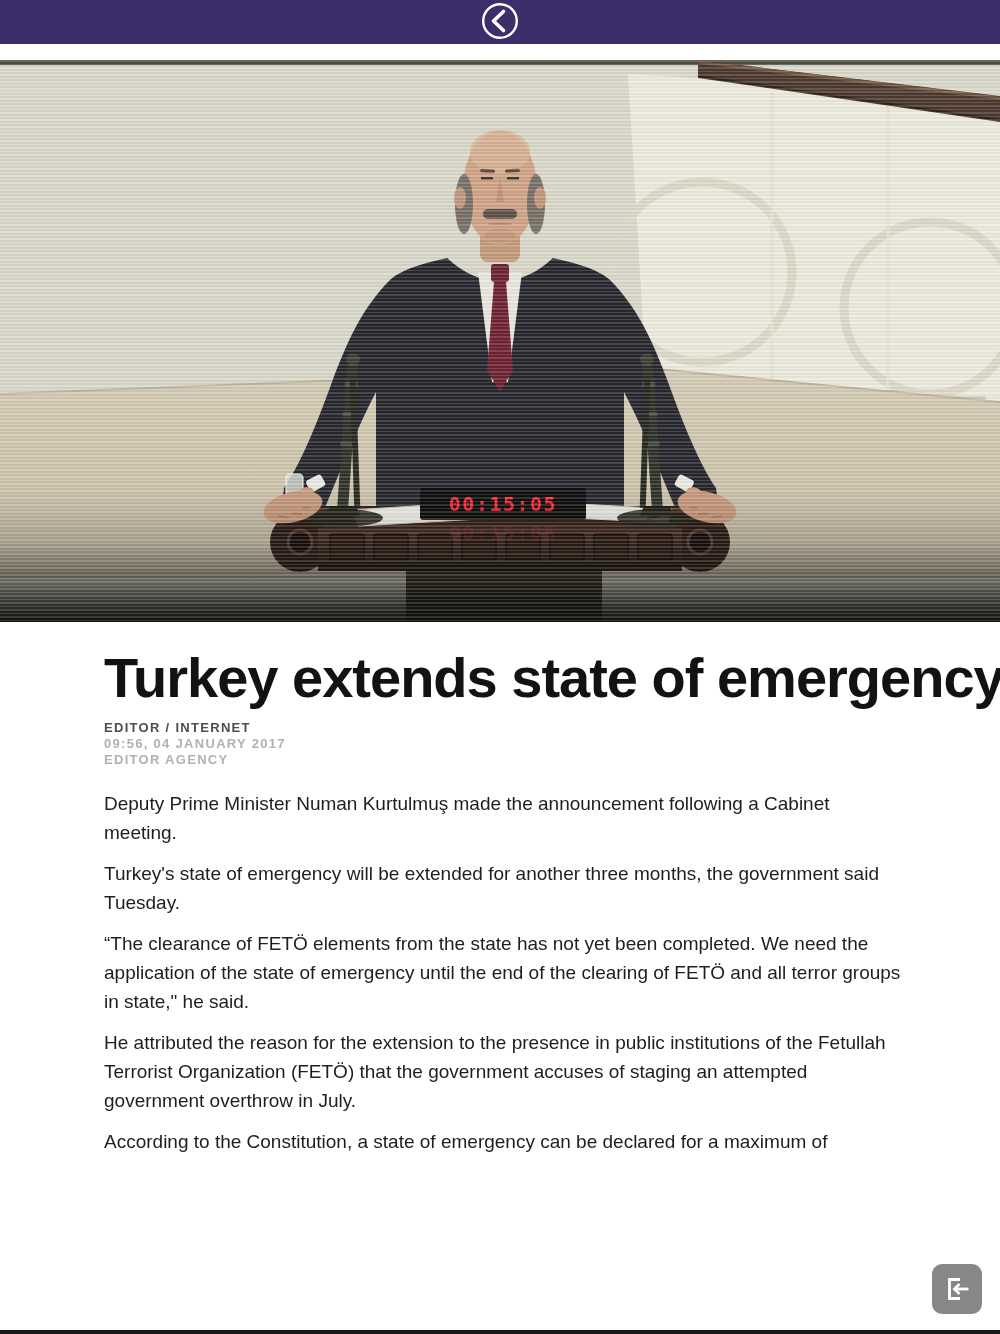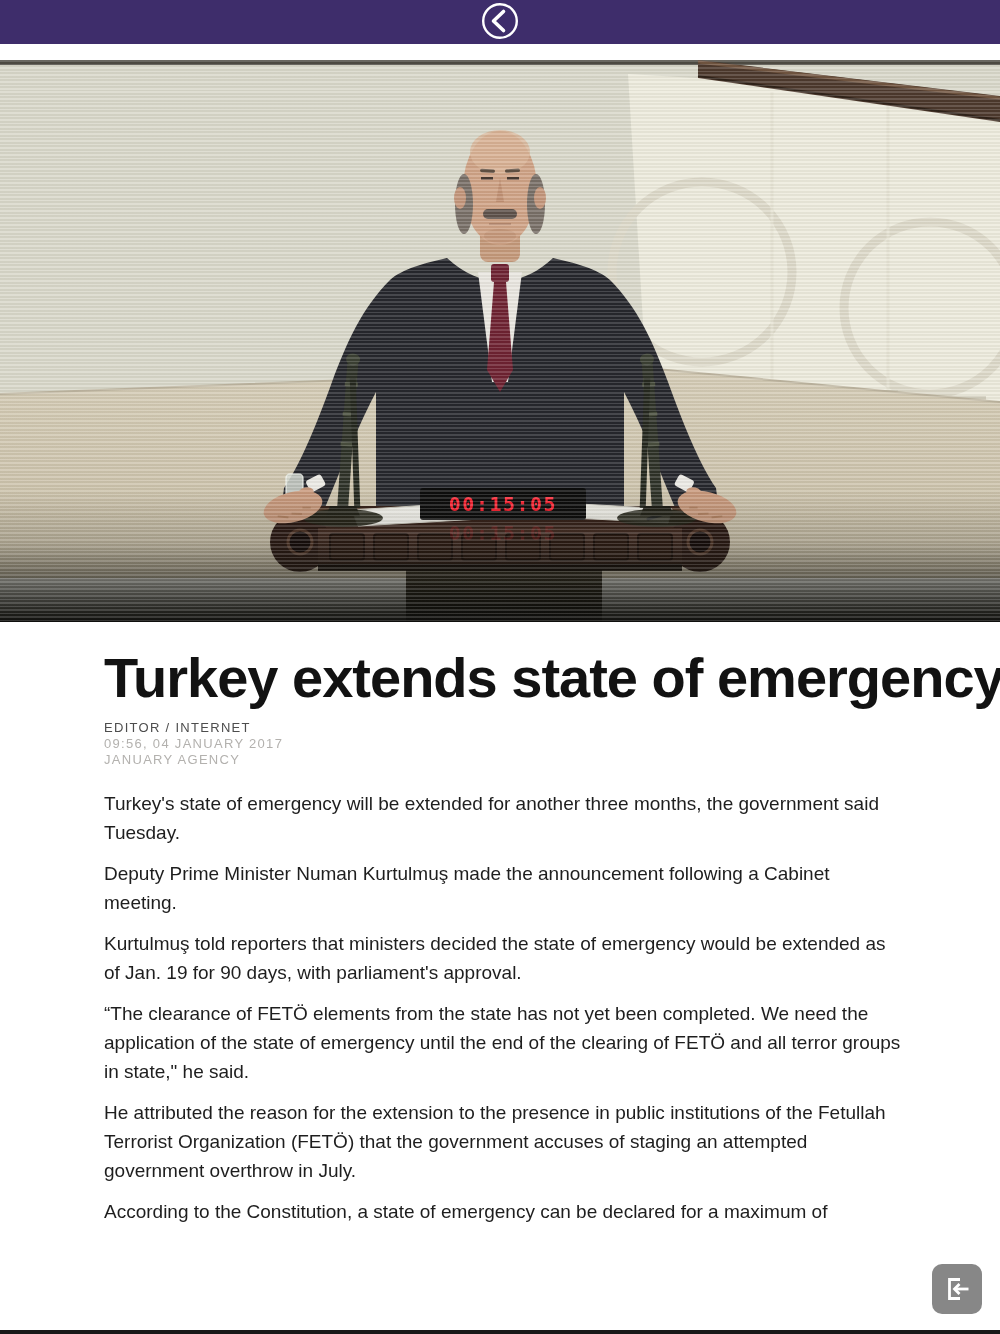--- a/index.html
+++ b/index.html
@@ -39,21 +39,21 @@
     padding:0 96px 0 104px; box-sizing:border-box;
   }
   .headline {
     margin:32px 0 0; font-size:56px; line-height:48px; font-weight:bold;
     letter-spacing:-1px; color:#121212; white-space:nowrap;
   }
   .subheadline {
     margin:24px 0 0; font-size:23px; line-height:28px; font-weight:bold;
     letter-spacing:-0.2px; color:#1a1a1a; white-space:nowrap;
   }
-  .byline { margin-top:18px; font-size:13px; font-weight:normal; letter-spacing:1.3px; line-height:16px; }
+  .byline { margin-top:18px; font-size:13px; font-weight:bold; letter-spacing:1.3px; line-height:16px; }
   .byline .author { color:#4d4d4d; }
   .byline .meta   { color:#b3b1ae; }
   .body-copy { margin-top:21px; }
   .body-copy p {
     margin:0 0 12px; font-size:19px; line-height:29px;
     color:#1e1e1e; letter-spacing:0;
   }
 
   
   .fab {
@@ -257,26 +257,25 @@
       <rect x="0" y="430" width="1000" height="132" fill="url(#gFade)"></rect>
     </svg>
     <div class="scanlines"></div>
   </div>
 
   <div class="article">
     <h1 class="headline">Turkey extends state of emergency</h1>
     <div class="byline">
       <div class="author">EDITOR / INTERNET</div>
       <div class="meta">09:56, 04 JANUARY 2017</div>
-      <div class="meta">JANUARY AGENCY</div>
+      <div class="meta">EDITOR AGENCY</div>
     </div>
     <div class="body-copy">
+      <p>Deputy Prime Minister Numan Kurtulmuş made the announcement following a Cabinet meeting.</p>
       <p>Turkey's state of emergency will be extended for another three months, the government said Tuesday.</p>
-      <p>Deputy Prime Minister Numan Kurtulmuş made the announcement following a Cabinet meeting.</p>
-      <p>Kurtulmuş told reporters that ministers decided the state of emergency would be extended as of Jan. 19 for 90 days, with parliament's approval.</p>
       <p>“The clearance of FETÖ elements from the state has not yet been completed. We need the application of the state of emergency until the end of the clearing of FETÖ and all terror groups in state," he said.</p>
       <p>He attributed the reason for the extension to the presence in public institutions of the Fetullah Terrorist Organization (FETÖ) that the government accuses of staging an attempted government overthrow in July.</p>
       <p>According to the Constitution, a state of emergency can be declared for a maximum of</p>
     </div>
   </div>
 
   <button class="fab">
     <svg width="30" height="30" viewBox="0 0 30 30">
       <path d="M18 5.5 H7.5 V24.5 H18" fill="none" stroke="#ffffff" stroke-width="2.8" stroke-linejoin="miter"></path>
       <line x1="26.5" y1="15" x2="12.5" y2="15" stroke="#ffffff" stroke-width="2.8"></line>

